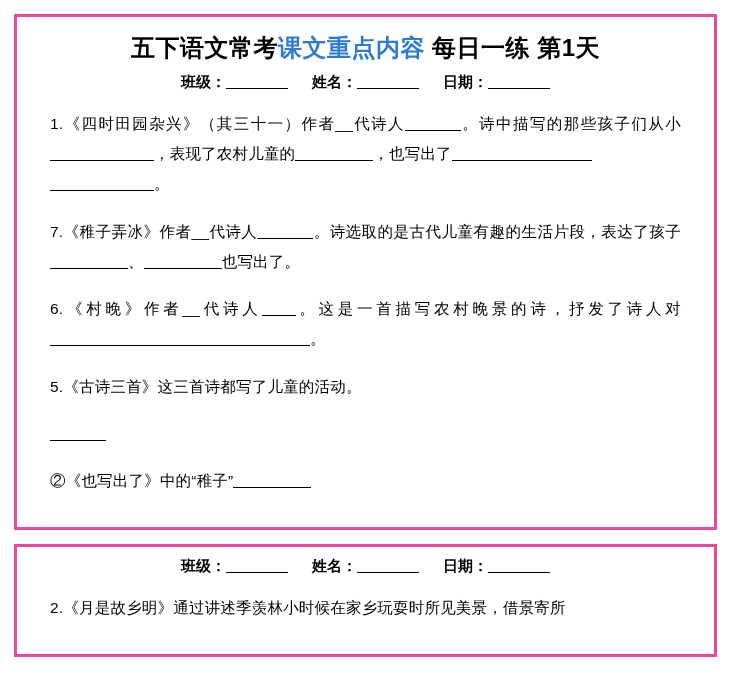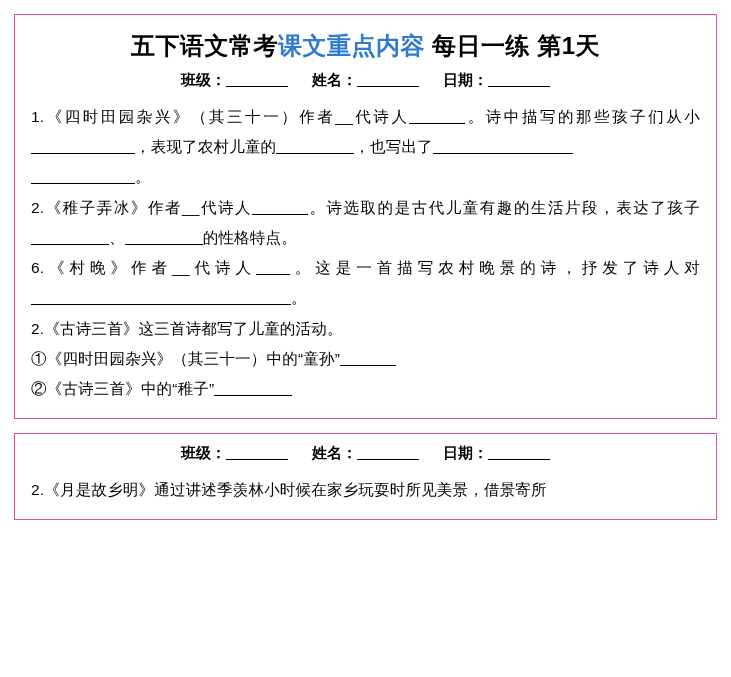--- a/index.html
+++ b/index.html
@@ -15,21 +15,21 @@
     color: #000000;
   }
   .page {
     width: 731px;
     height: 677px;
     position: relative;
     box-sizing: border-box;
     padding: 14px 14px 0 14px;
   }
   .card {
-    border: 1px solid #ec4899;
+    border: 3px solid #ec4899;
     box-sizing: border-box;
     padding: 10px 16px 14px 16px;
     margin-bottom: 14px;
     background: #ffffff;
   }
   .card-title {
     text-align: center;
     font-weight: bold;
     font-size: 24px;
     letter-spacing: 0.5px;
@@ -58,21 +58,21 @@
     height: 14px;
     vertical-align: -2px;
   }
   .body-text {
     font-size: 15.5px;
     line-height: 1.95;
     text-align: justify;
     letter-spacing: 0.2px;
   }
   .line {
-    margin: 0;
+    margin: 17px;
   }
   .blank {
     display: inline-block;
     border-bottom: 1.4px solid #000;
     height: 13px;
     vertical-align: -2px;
   }
   .b-xs { width: 34px; }
   .b-sm { width: 56px; }
   .b-md { width: 78px; }
@@ -95,29 +95,29 @@
       <span>五下语文常考</span><span class="title-accent">课文重点内容</span><span> 每日一练 第1天</span>
     </div>
 
     <div class="meta-row">
       <span class="meta-item"><span>班级：</span><span class="meta-blank"></span></span><span class="meta-item"><span>姓名：</span><span class="meta-blank"></span></span><span class="meta-item"><span>日期：</span><span class="meta-blank"></span></span>
     </div>
 
     <div class="body-text">
       <p class="line"><span>1.《四时田园杂兴》（其三十一）作者__代诗人</span><span class="blank b-sm"></span><span>。诗中描写的那些孩</span><span>子们从小</span><span class="blank b-lg"></span><span>，表现了农村儿童的</span><span class="blank b-md"></span><span>，也写出了</span><span class="blank b-xl"></span><br><span class="blank b-lg"></span><span>。</span></p>
 
-      <p class="line"><span>2.《稚子弄冰》作者__代诗人</span><span class="blank b-sm"></span><span>。诗选取的是古代儿童有趣的生活片</span><span>段，表达了孩子</span><span class="blank b-md"></span><span>、</span><span class="blank b-md"></span><span>的性格特点。</span></p>
+      <p class="line"><span>7.《稚子弄冰》作者__代诗人</span><span class="blank b-sm"></span><span>。诗选取的是古代儿童有趣的生活片</span><span>段，表达了孩子</span><span class="blank b-md"></span><span>、</span><span class="blank b-md"></span><span>也写出了。</span></p>
 
       <p class="line"><span>6.《村晚》作者__代诗人</span><span class="blank b-xs"></span><span>。这是一首描写农村晚景的诗，抒发了诗人</span><span>对</span><span class="blank b-3xl"></span><span>。</span></p>
 
-      <p class="line"><span>2.《古诗三首》这三首诗都写了儿童的活动。</span></p>
+      <p class="line"><span>5.《古诗三首》这三首诗都写了儿童的活动。</span></p>
 
-      <p class="line"><span>①《四时田园杂兴》（其三十一）中的“童孙”</span><span class="blank b-sm"></span></p>
+      <p class="line"><span class="blank b-sm"></span></p>
 
-      <p class="line"><span>②《古诗三首》中的“稚子”</span><span class="blank b-md"></span></p>
+      <p class="line"><span>②《也写出了》中的“稚子”</span><span class="blank b-md"></span></p>
 
     </div>
   </div>
 
   <div class="card clip-bottom">
 
     <div class="meta-row">
       <span class="meta-item"><span>班级：</span><span class="meta-blank"></span></span><span class="meta-item"><span>姓名：</span><span class="meta-blank"></span></span><span class="meta-item"><span>日期：</span><span class="meta-blank"></span></span>
     </div>
 

